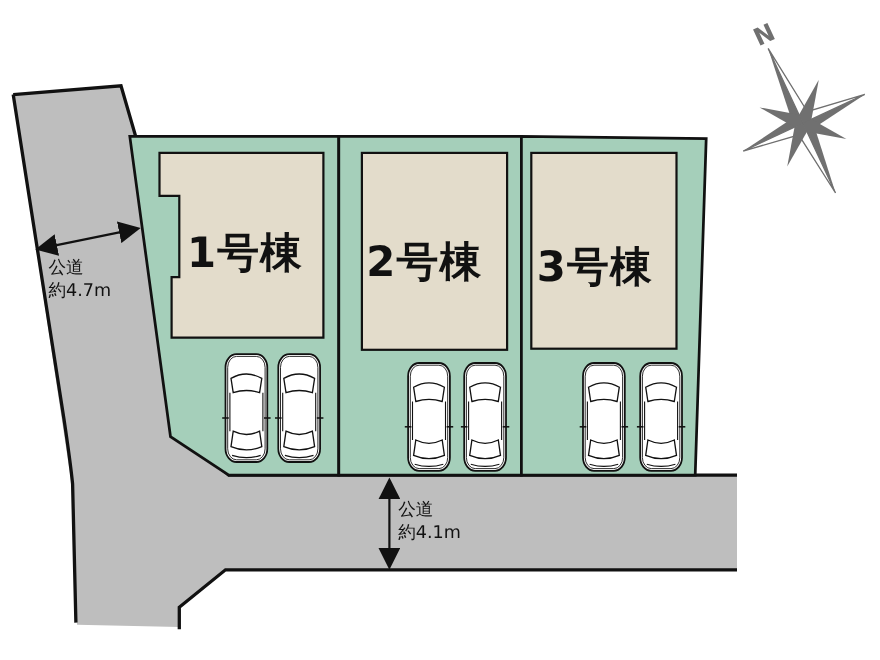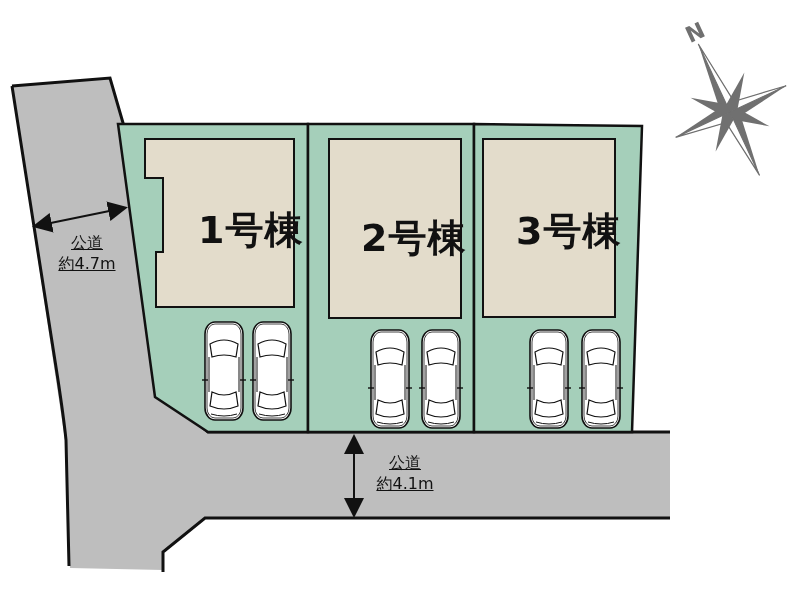--- a/index.html
+++ b/index.html
@@ -1,21 +1,21 @@
 <!DOCTYPE html>
 <html><head>
 <meta charset="utf-8">
 <style>
   html, body { margin: 0; padding: 0; background: #ffffff; }
   body { width: 800px; height: 600px; position: relative; overflow: hidden;
          font-family: "DejaVu Sans", sans-serif; }
   svg { position: absolute; left: 0; top: 0; }
   .lbl { position: absolute; color: #111; white-space: nowrap; }
-  .bldg-label { font-size: 38px; font-weight: bold; letter-spacing: 1px; margin-left: 28px; }
-  .road-label { font-size: 16px; text-align: center; line-height: 21px; text-decoration: underline; }
+  .bldg-label { font-size: 38px; font-weight: bold; letter-spacing: 1px; }
+  .road-label { font-size: 16px; line-height: 21px; }
 </style>
 </head>
 <body>
 
 <svg width="800" height="600" viewBox="0 0 800 600">
   <defs>
     <g id="car">
       <rect x="0" y="0" width="38" height="98" rx="10" ry="12" fill="#fff" stroke="#111" stroke-width="1.6"></rect>
       <rect x="2" y="2" width="34" height="94" rx="8" ry="10" fill="none" stroke="#111" stroke-width="0.8"></rect>
       <path d="M5 22 Q19 14 33 22 L31 35 Q19 31 7 35 Z" fill="#fff" stroke="#111" stroke-width="1.2"></path>
@@ -75,21 +75,21 @@
       <polygon points="-42,0 -6,-6 0,0 -6,6" fill="#707070"></polygon>
       <polygon points="42,0 6,-6 0,0 6,6" fill="#707070"></polygon>
     </g>
   </g>
 </svg>
 
 <div class="lbl" style="left:686px; top:20px; font-size:22px; font-weight:bold; color:#707070; transform:rotate(-25deg);">N</div>
 
 <div class="lbl bldg-label" style="left:170px; top:205px;">1号棟</div>
 <div class="lbl bldg-label" style="left:333px; top:213px;text-align:right;">2号棟</div>
-<div class="lbl bldg-label" style="left:488px; top:206px;">3号棟</div>
+<div class="lbl bldg-label" style="left:488px; top:217px;">3号棟</div>
 
 <div class="lbl road-label" style="left:44px; top:232px; width:86px;">
   <div>公道</div>
   <div>約4.7m</div>
 </div>
 <div class="lbl road-label" style="left:362px; top:452px; width:86px;">
   <div>公道</div>
   <div>約4.1m</div>
 </div>
 

